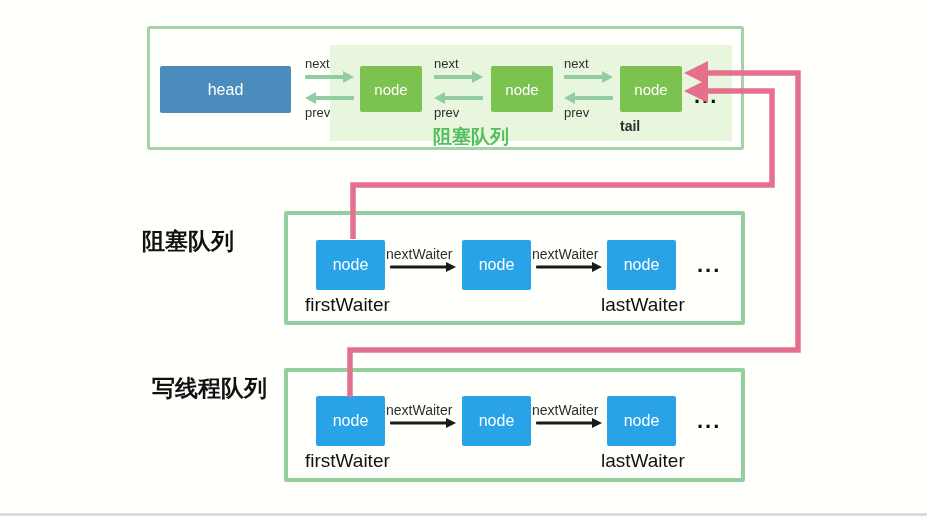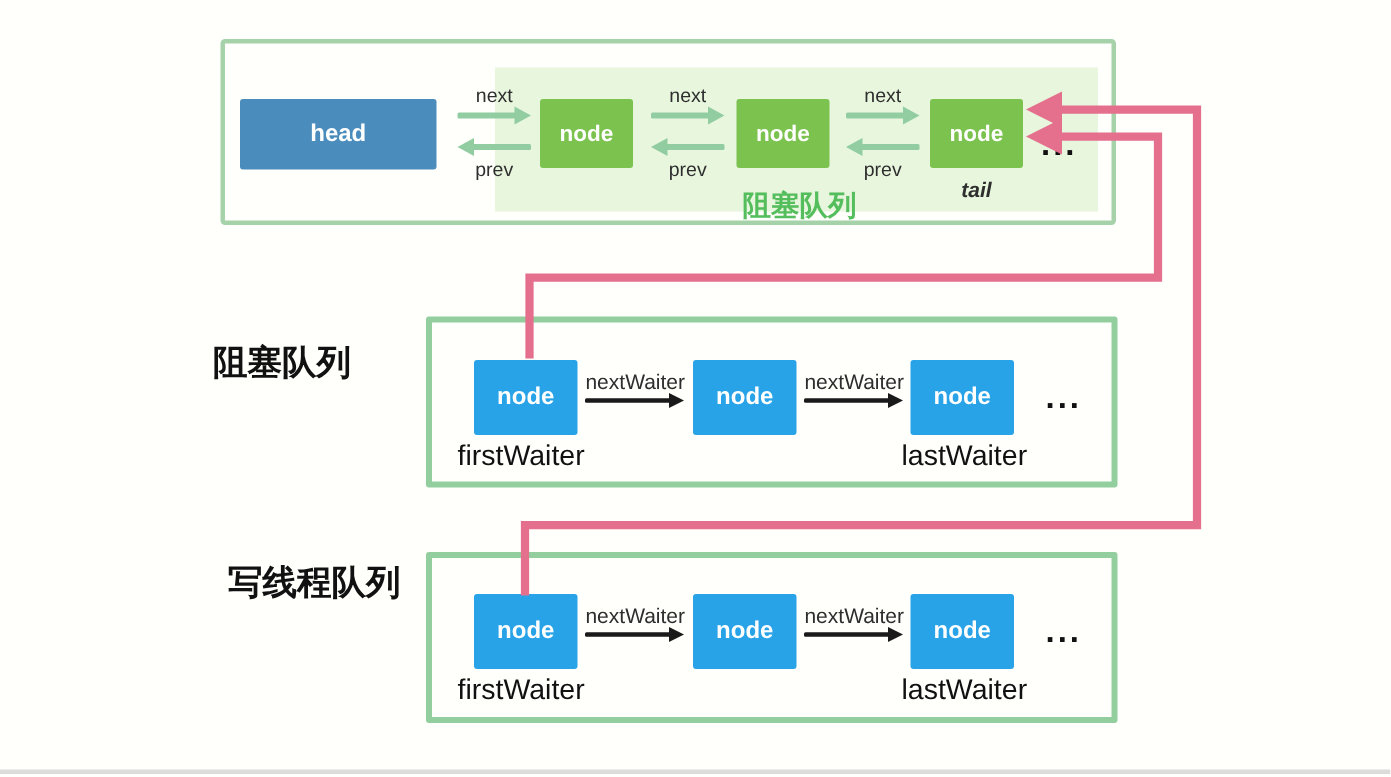--- a/index.html
+++ b/index.html
@@ -3,29 +3,29 @@
 <meta charset="utf-8">
 <style>
   html,body{margin:0;padding:0;}
   .stage{position:relative;width:927px;height:518px;background:#fffffc;
          font-family:"Liberation Sans",sans-serif;overflow:hidden;}
   .abs{position:absolute;}
   .gbox{border:3px solid #a6d2aa;border-radius:3px;}
   .qbox{border:4px solid #93cf9e;border-radius:2px;}
   .lightgreen{background:#e7f6dd;}
   .node{display:flex;align-items:center;justify-content:center;
-        color:#ffffff;font-weight:bold;border-radius:2px;}
+        color:#ffffff;font-weight:normal;border-radius:2px;}
   .gnode{background:#7cc24f;font-size:15px;}
   .bnode{background:#28a3e8;font-size:16px;}
   .headbox{background:#4a8dbd;font-size:16px;}
   .lbl{color:#2e2e2e;white-space:nowrap;}
   .lbl-small{font-size:13px;}
   .lbl-mid{font-size:14px;}
-  .lbl-bold{font-weight:bold;font-style:italic;}
-  .ctr{text-align:center;}
+  .lbl-bold{font-weight:bold;}
+  .ctr{}
   .cn-title{font-size:23px;font-weight:bold;color:#111;}
   .cn-green{font-size:19px;font-weight:bold;color:#54bd5c;}
   .dots{font-size:22px;font-weight:bold;color:#111;letter-spacing:2px;}
   
   .arr{position:absolute;}
   .arr .shaft{position:absolute;top:50%;transform:translateY(-50%);border-radius:1px;}
   .arr .tri{position:absolute;top:50%;transform:translateY(-50%);width:0;height:0;}
   .arr-green .shaft{height:4px;background:#92cda2;}
   .arr-green.right .shaft{left:0;right:9px;}
   .arr-green.left  .shaft{left:9px;right:0;}

